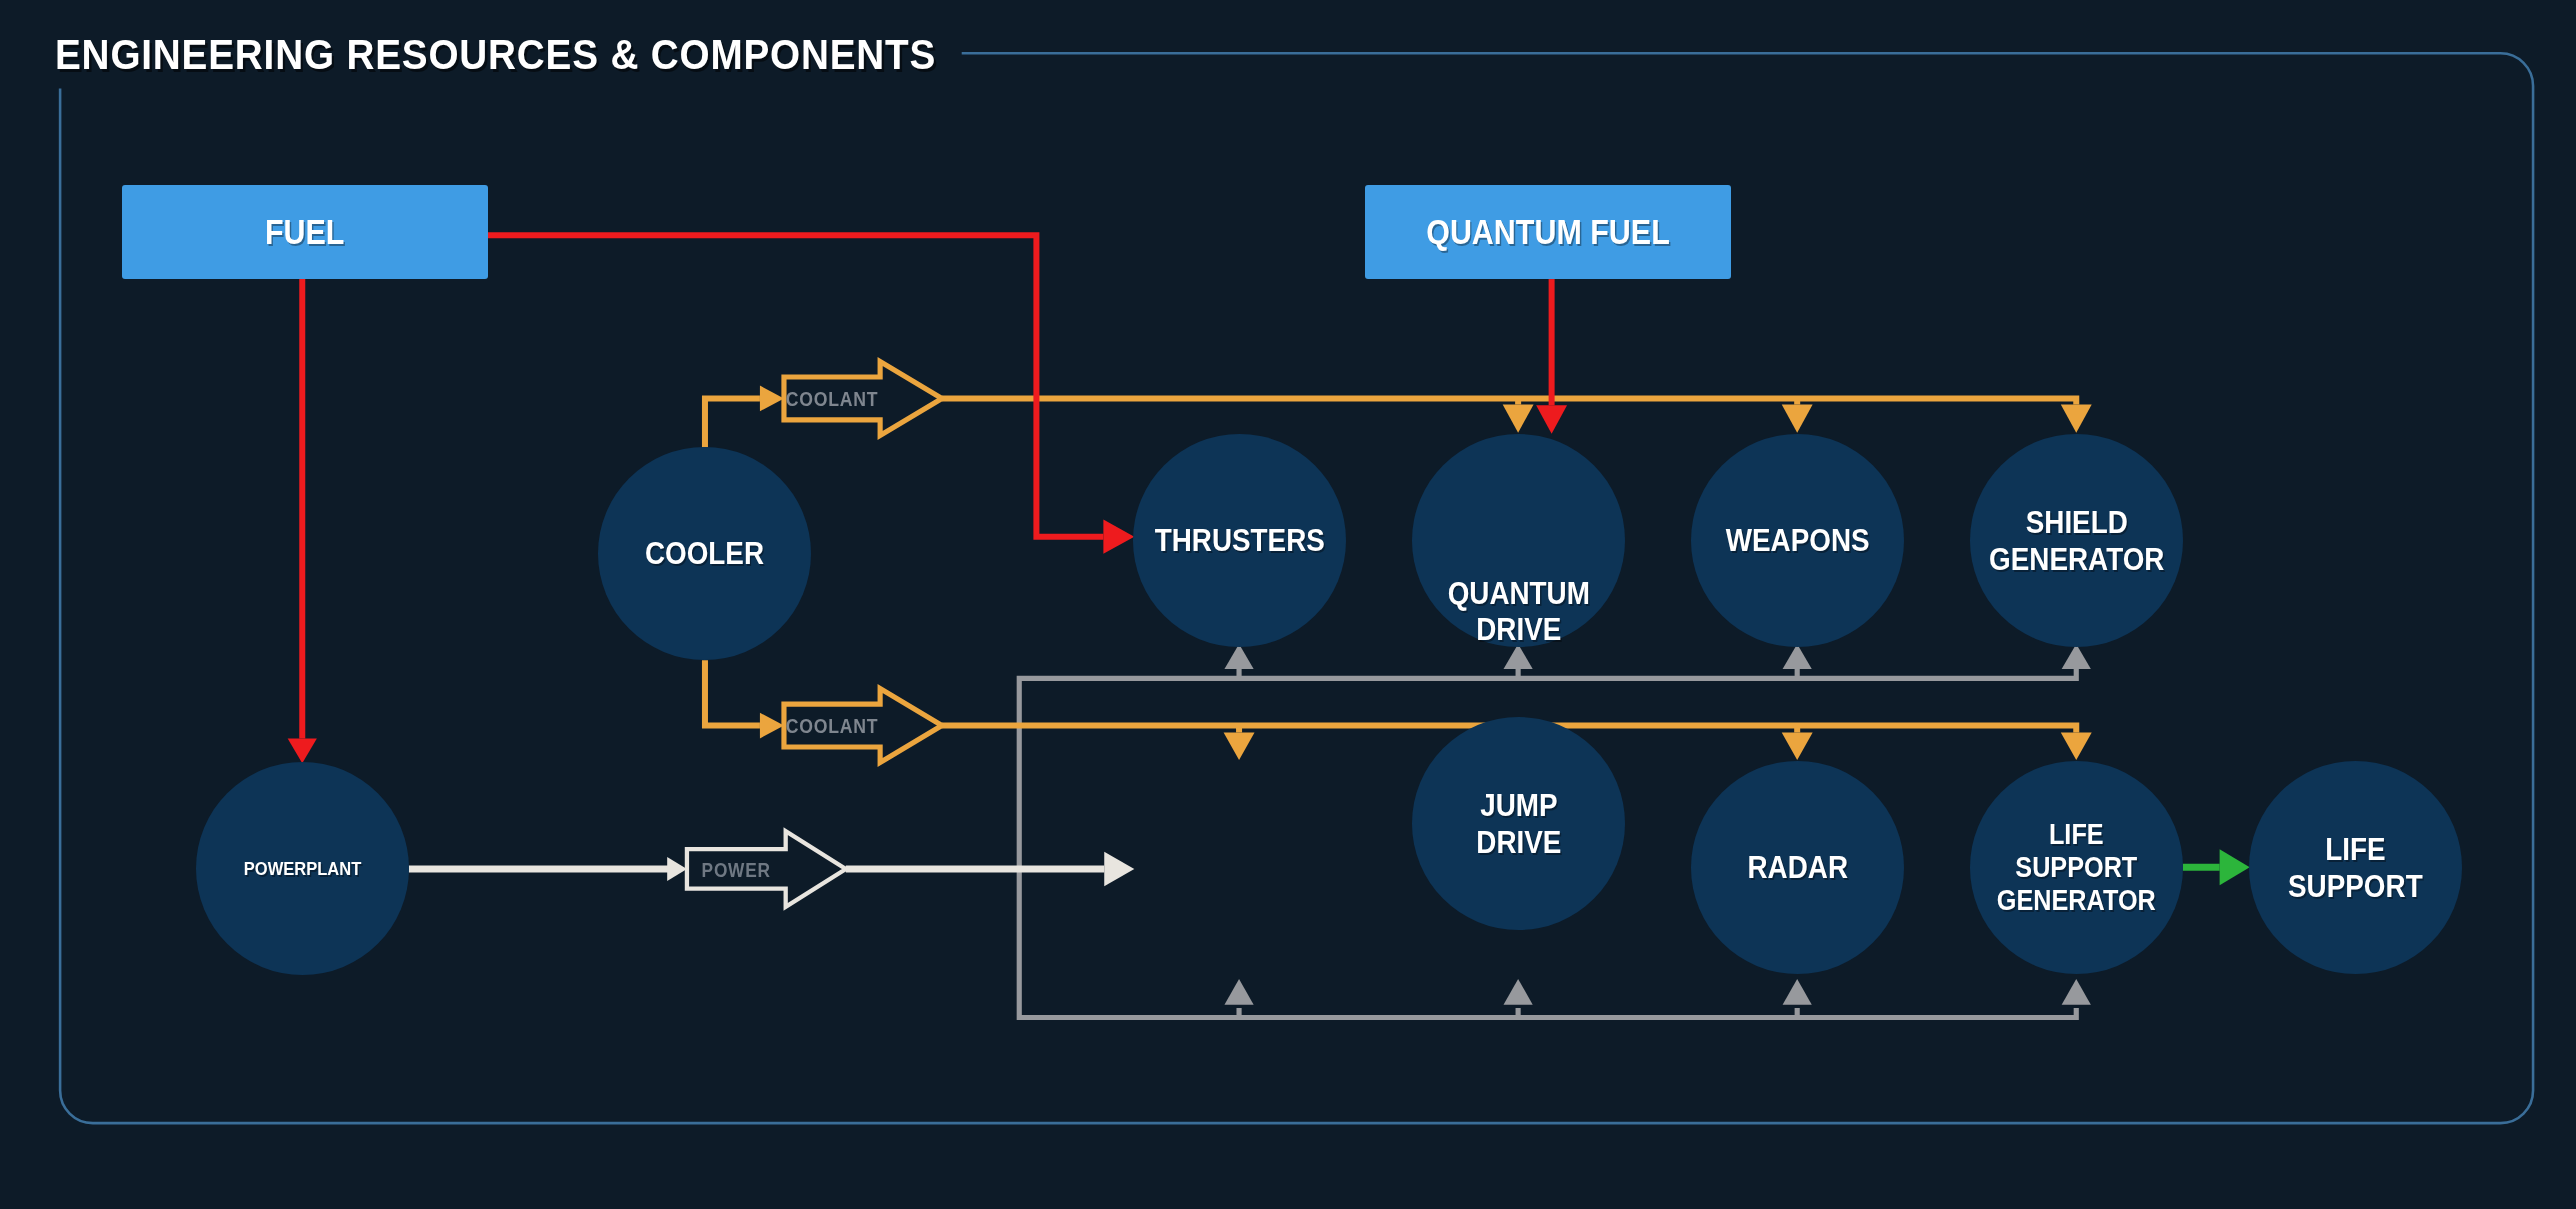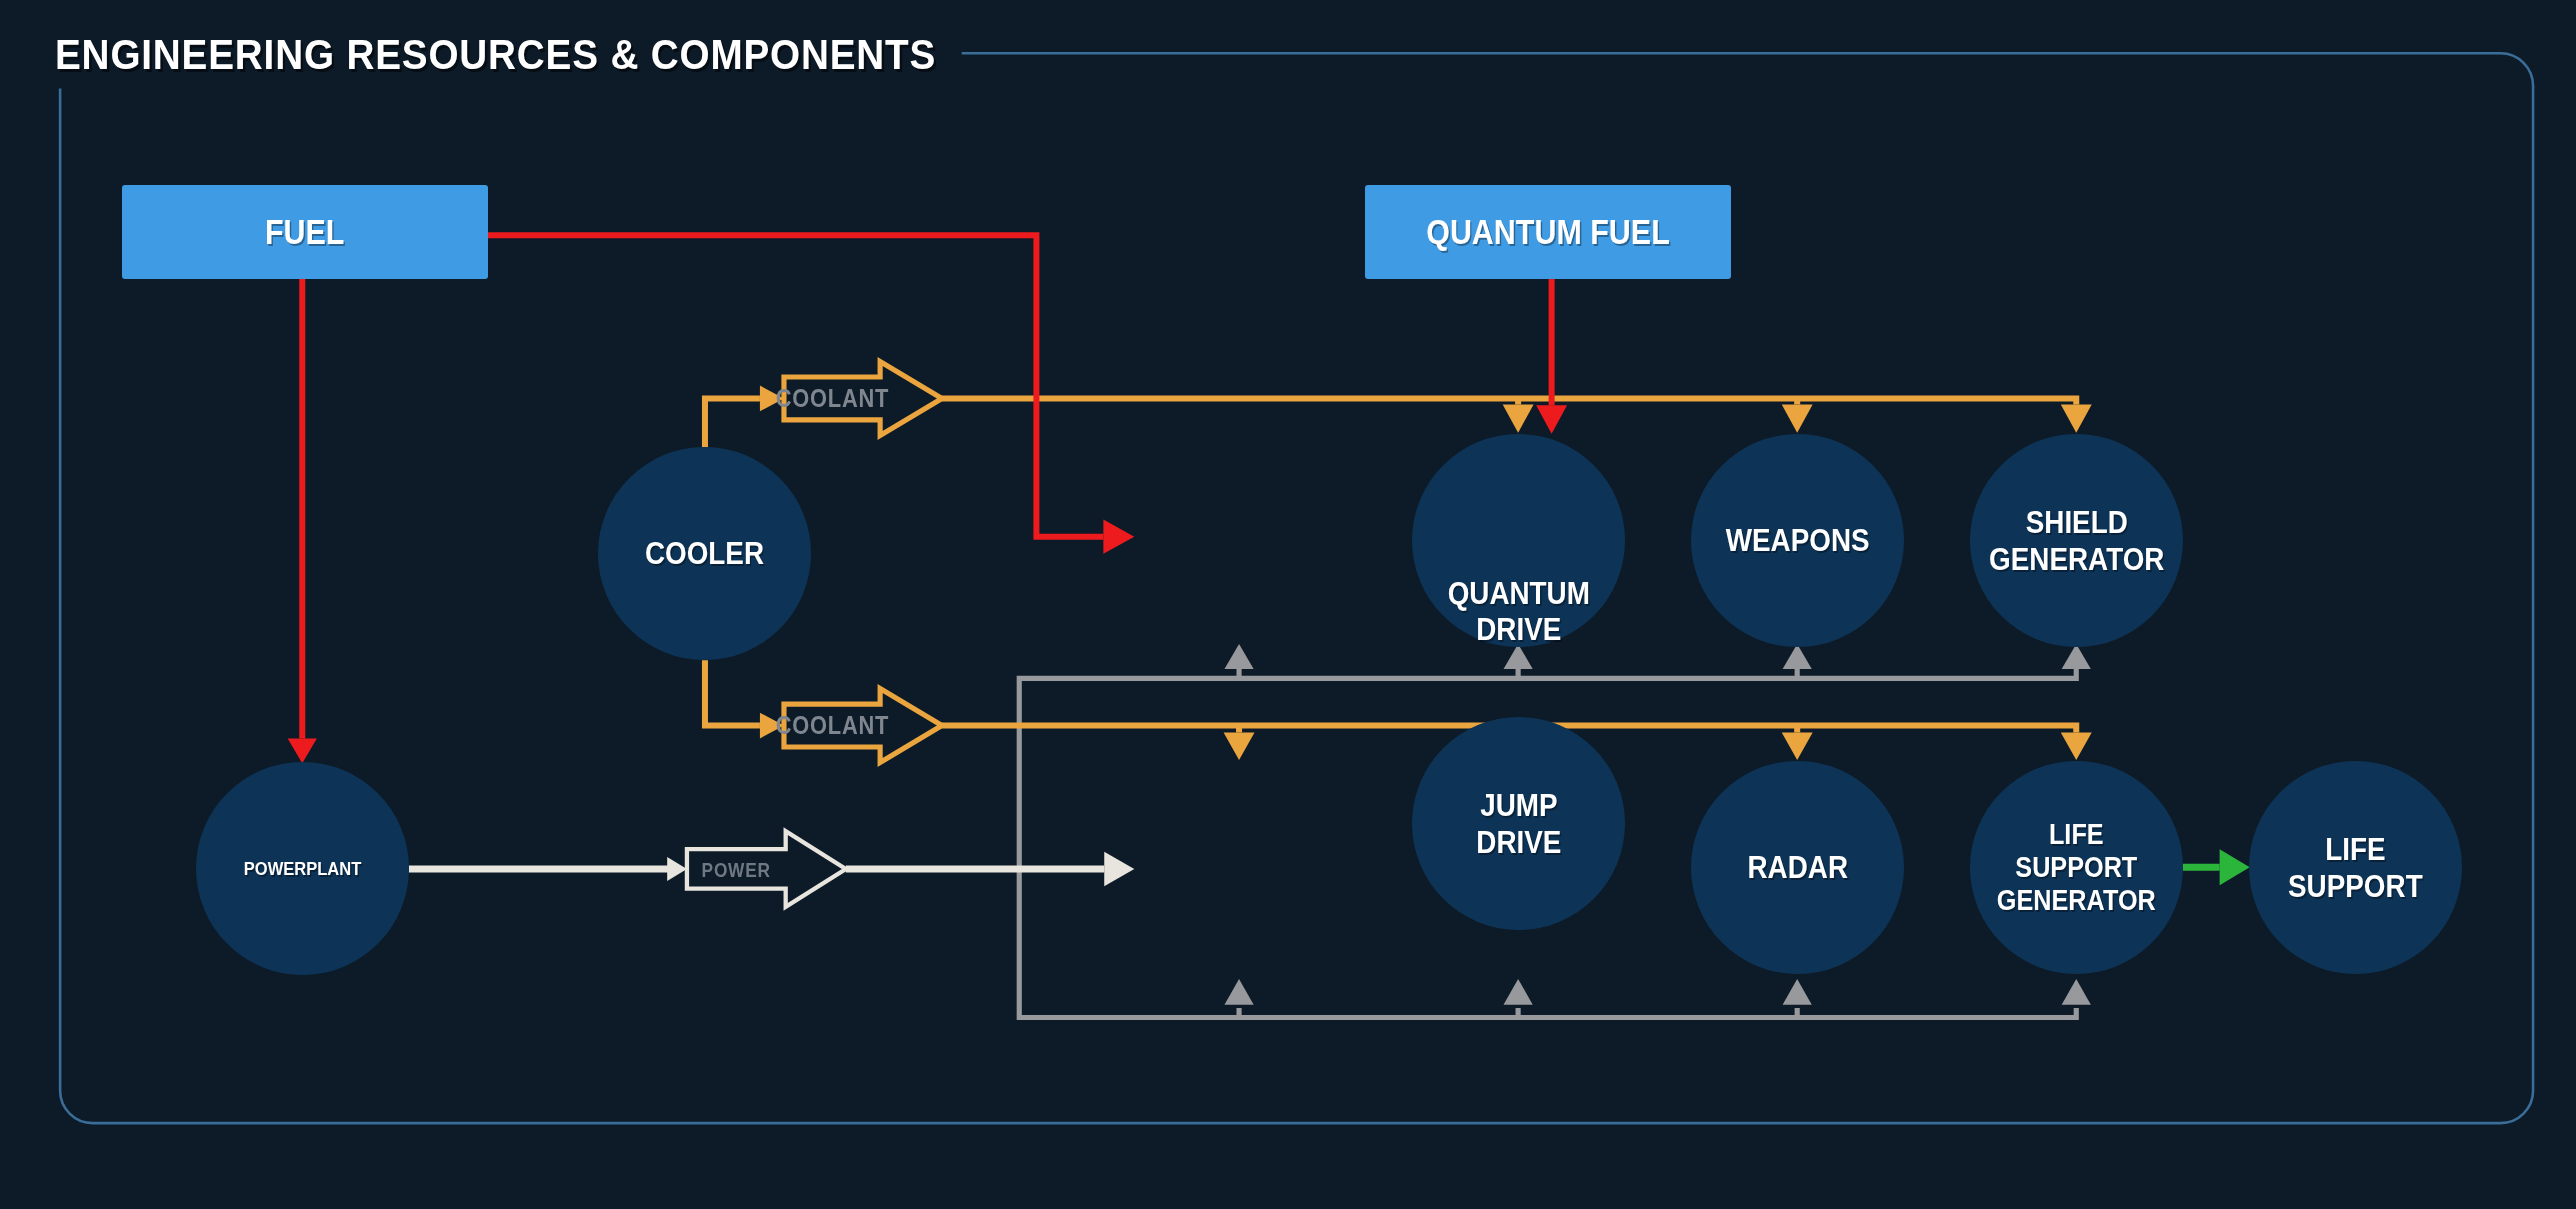--- a/index.html
+++ b/index.html
@@ -35,21 +35,21 @@
   .lbl{
     white-space:pre-line;text-align:center;
     transform:scaleX(.87);transform-origin:center;
     text-shadow:1.7px 1.7px 0 rgba(0,0,0,.35);
   }
   .flowlbl{
     position:absolute;display:flex;align-items:center;justify-content:center;
     font-weight:bold;letter-spacing:0.9px;
   }
   .flowlbl span{transform:scaleX(.84);transform-origin:center;white-space:nowrap;}
-  .coolant-lbl{width:96px;height:41px;font-size:26px;color:var(--c-flow-label,#7f868f);justify-content:center;}
+  .coolant-lbl{width:96px;height:41px;font-size:21px;color:var(--c-flow-label,#7f868f);justify-content:center;}
   .power-lbl{width:99px;height:43px;font-size:20.6px;color:var(--c-power-label,#6f7883);}
 </style>
 </head>
 <body>
 
 <div class="stage">
 
   <svg width="2576" height="1209" viewBox="0 0 3000 1408">
 
     <path d="M1120,62 L2912,62 A38,38 0 0 1 2950,100 L2950,1270 A38,38 0 0 1 2912,1308 L108,1308 A38,38 0 0 1 70,1270 L70,103" fill="none" stroke-width="3" stroke="#3a6e99"></path>
@@ -126,20 +126,23 @@
     <span class="lbl">QUANTUM FUEL</span>
   </div>
 
   <div class="node circle" style="left:598px;top:447px;">
     <span class="lbl">COOLER</span>
   </div>
   <div class="node circle" style="left:196px;top:762px;font-size:19px;">
     <span class="lbl">POWERPLANT</span>
   </div>
 
+  <div class="node circle" style="left:1133px;top:434px;">
+    <span class="lbl">THRUSTERS</span>
+  </div>
   <div class="node circle" style="left:1412px;top:434px;align-items:flex-end;">
     <span class="lbl">QUANTUM
 DRIVE</span>
   </div>
   <div class="node circle" style="left:1691px;top:434px;">
     <span class="lbl">WEAPONS</span>
   </div>
   <div class="node circle" style="left:1970px;top:434px;">
     <span class="lbl">SHIELD
 GENERATOR</span>

